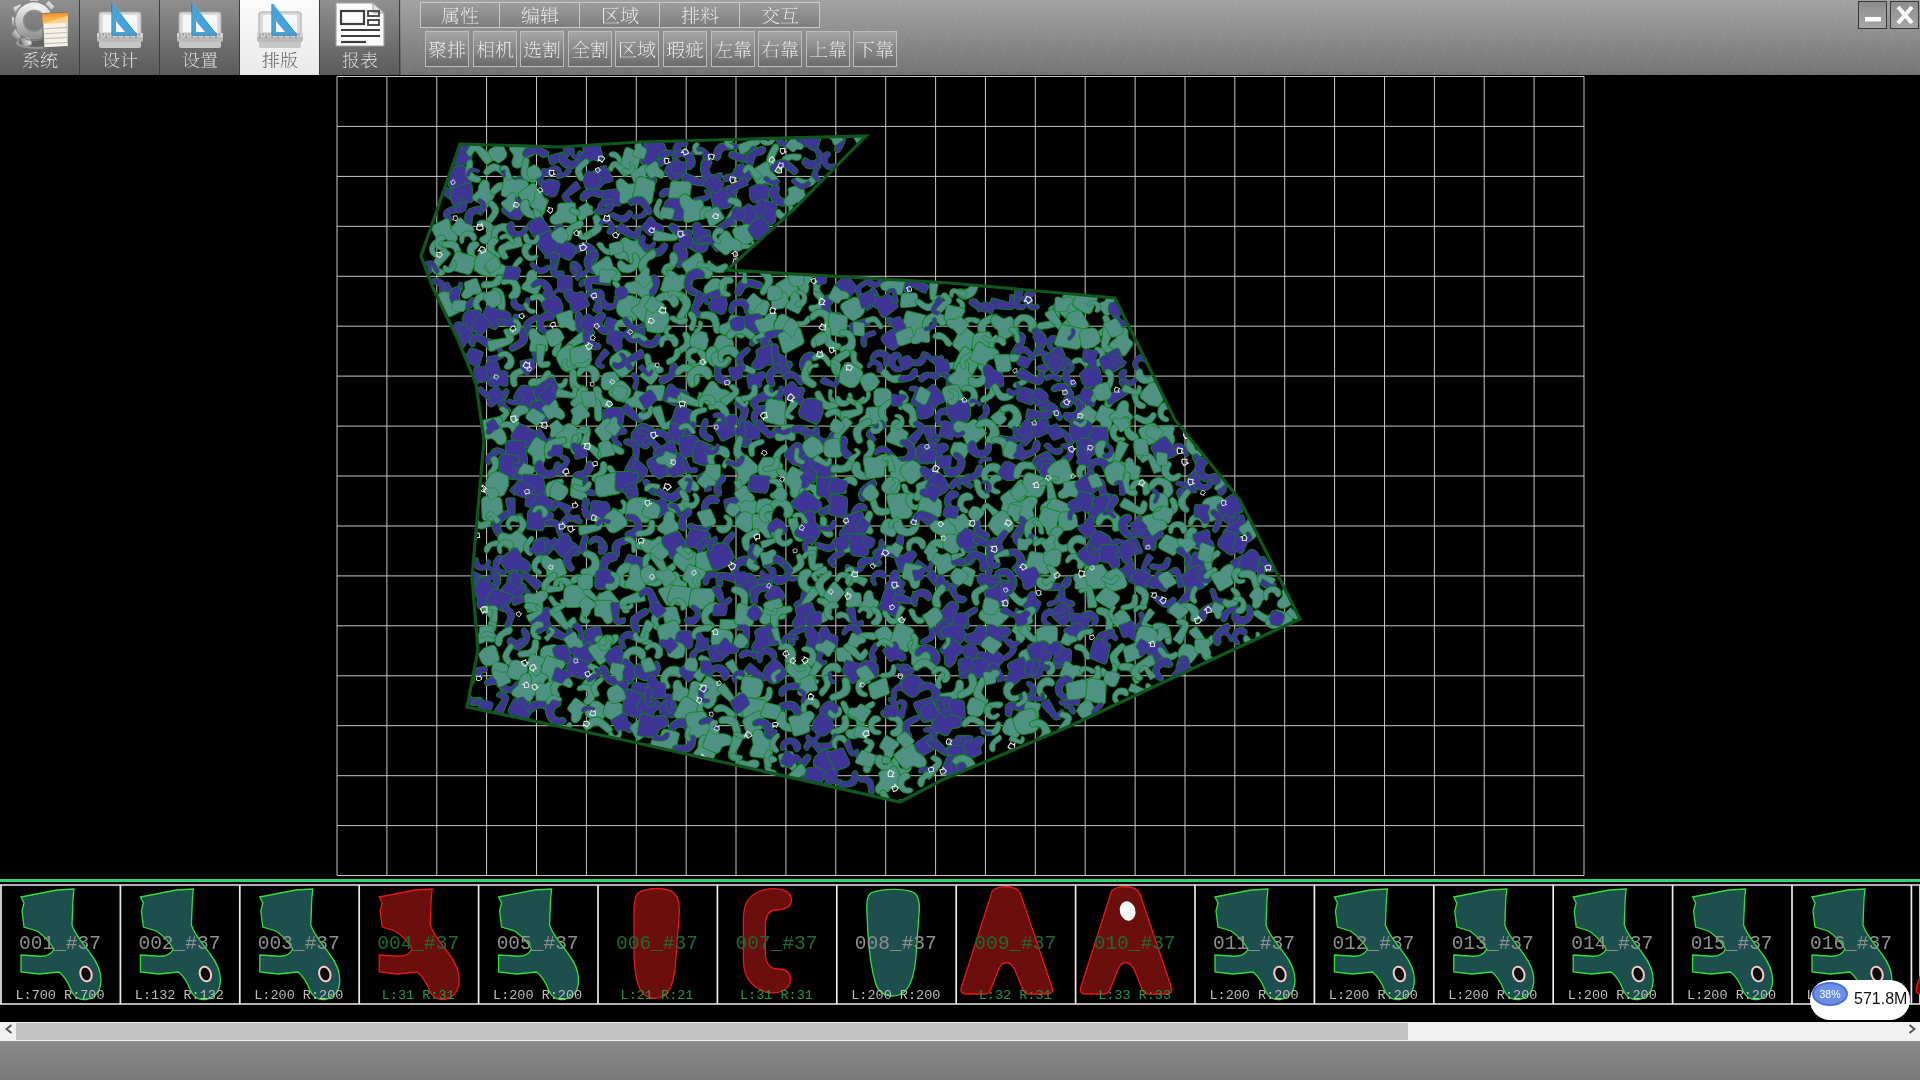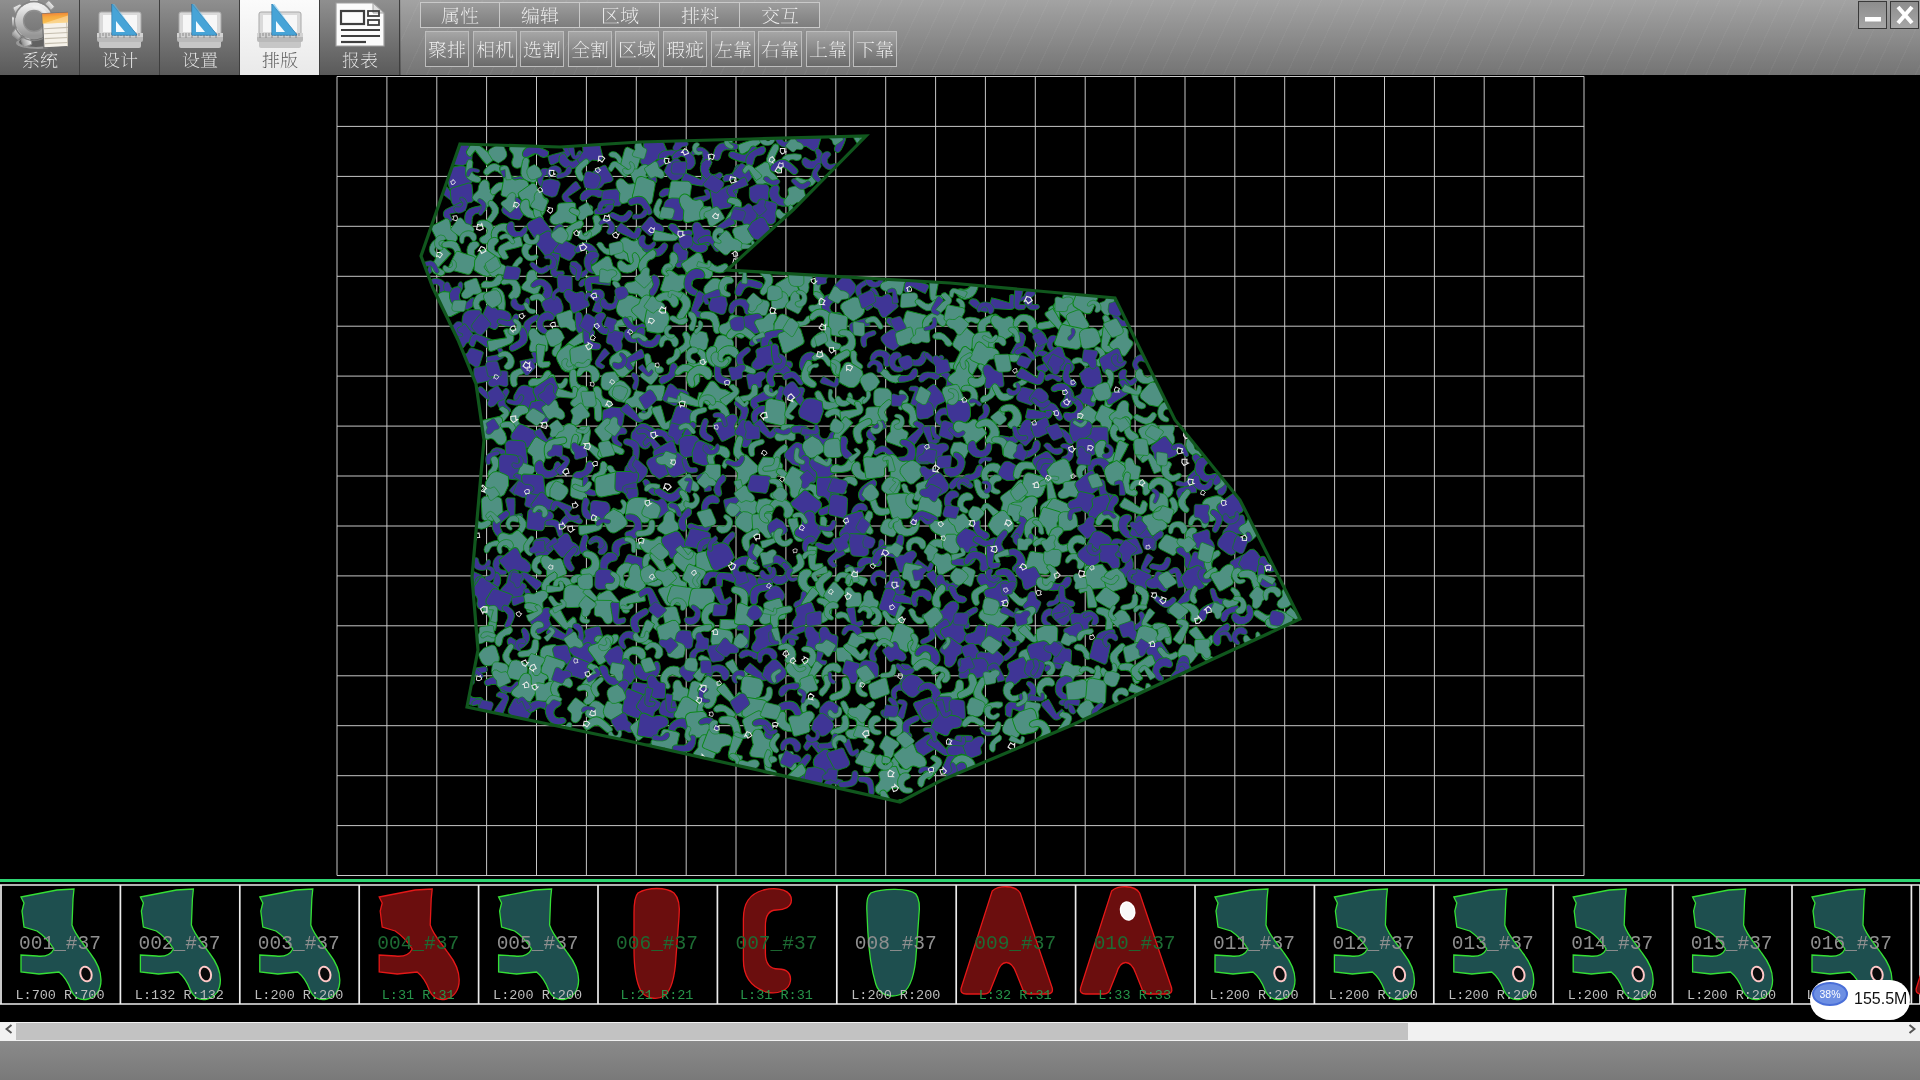--- a/index.html
+++ b/index.html
@@ -2181,13 +2181,13 @@
 <div id="thumb"></div>
 <svg class="arr" style="left:5px" width="8" height="10" viewBox="0 0 8 10">
     <path d="M6.5,1 L1.5,5 L6.5,9" stroke="#555" stroke-width="2" fill="none"></path>
   </svg>
 <svg class="arr" style="left:1908px" width="8" height="10" viewBox="0 0 8 10">
     <path d="M1.5,1 L6.5,5 L1.5,9" stroke="#555" stroke-width="2" fill="none"></path>
   </svg>
 <div id="status"></div>
 <div id="pill">
     <div id="pillcirc">38%</div>
-    <div id="pilltext">155.5M</div>
+    <div id="pilltext">571.8M</div>
   </div>
 </body></html>

